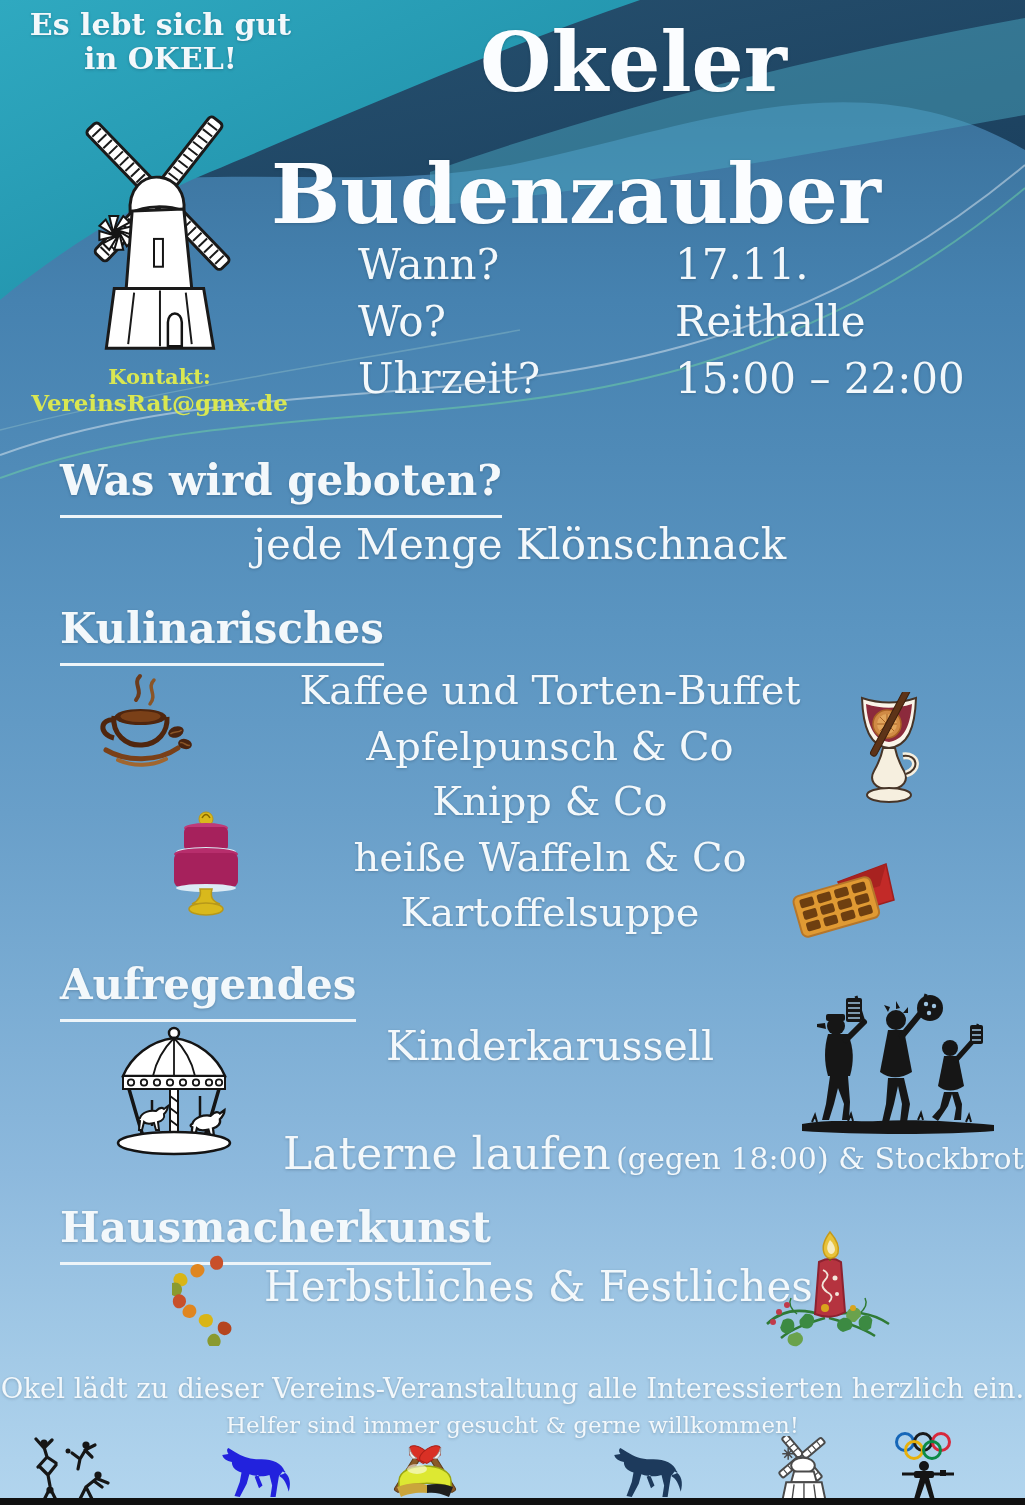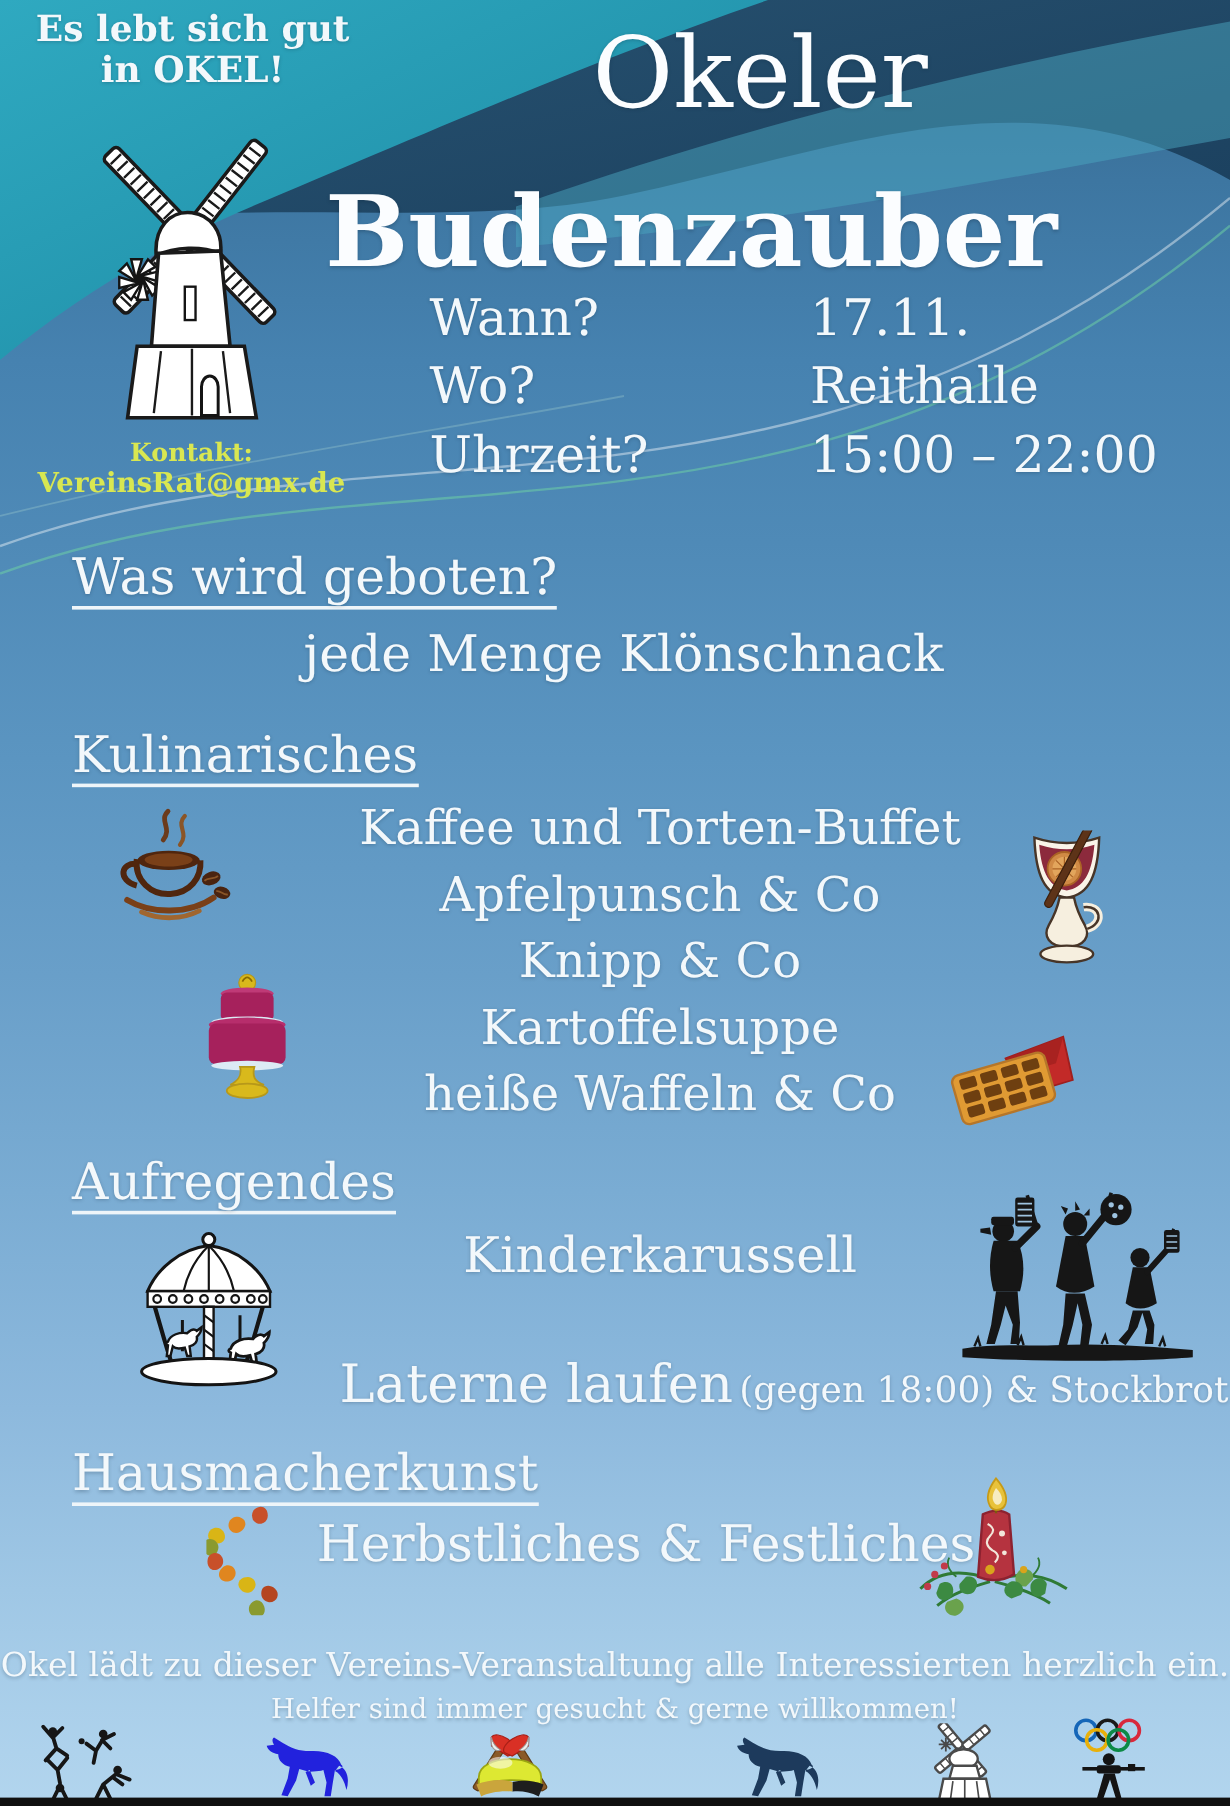--- a/index.html
+++ b/index.html
@@ -8,21 +8,21 @@
     font-family:"DejaVu Serif","Liberation Serif",serif;
     color:#f3f8fb;
     background:linear-gradient(180deg,
       #35678c 0%, #3d76a1 10%, #4682b0 20%, #4f8ab7 30%,
       #5b95c1 42%, #699fc9 54%, #7aacd3 66%, #8db9dd 78%,
       #9fc7e5 88%, #aed2ec 97%, #b2d5ee 100%);
   }
   .abs{position:absolute;}
   .txt{text-shadow:0 1px 3px rgba(10,30,50,.25);}
   .center{text-align:center;}
-  .underl{display:inline-block;border-bottom:3px solid #eef5f9;padding-bottom:1px;}
+  .underl{display:inline-block;border-bottom:3px solid #eef5f9;padding-bottom:11px;font-weight:bold;}
   .heading{font-size:42px;line-height:1.1;}
   .nowrap{white-space:nowrap;}
   svg{display:block;}
 </style>
 </head>
 <body>
 
 <div class="poster">
 
   <svg class="abs" style="left:0;top:0" width="1025" height="560" viewBox="0 0 1025 560">
@@ -85,21 +85,21 @@
     <path d="M42,208 L132,208 L142,268 L34,268 Z" fill="#fff" stroke="#1a1a1a" stroke-width="3"></path>
     <path d="M62,212 L56,264 M88,210 L88,266 M114,212 L120,264" stroke="#1a1a1a" stroke-width="2" fill="none"></path>
     <path d="M96,242 a7,9 0 0 1 14,0 l0,24 l-14,0 z" fill="#fff" stroke="#141414" stroke-width="2.5"></path>
   </svg>
 
   <div class="abs center" style="left:12px;top:364px;width:295px;color:#d9e751;font-weight:bold">
     <div style="font-size:21px">Kontakt:</div>
     <div style="font-size:23px">VereinsRat@gmx.de</div>
   </div>
 
-  <div class="abs center txt" style="left:0;top:14px;width:1025px;padding-left:242px;box-sizing:border-box;font-size:82px;font-weight:400;color:#fbfdff">Okeler</div>
+  <div class="abs center txt" style="left:0;top:14px;width:1025px;padding-left:242px;box-sizing:border-box;font-size:82px;font-weight:700;color:#fbfdff">Okeler</div>
   <div class="abs center txt" style="left:0;top:146px;width:908px;padding-left:244px;box-sizing:border-box;font-size:82px;font-weight:700;color:#fbfdff">Budenzauber</div>
 
   <div>
     <div class="abs txt" style="left:358px;top:240px;font-size:42px">Wann?</div>
     <div class="abs txt" style="left:675px;top:240px;font-size:42px">17.11.</div>
     <div class="abs txt" style="left:358px;top:297px;font-size:42px">Wo?</div>
     <div class="abs txt" style="left:675px;top:297px;font-size:42px">Reithalle</div>
     <div class="abs txt" style="left:358px;top:354px;font-size:42px">Uhrzeit?</div>
     <div class="abs txt" style="left:675px;top:354px;font-size:42px">15:00 – 22:00</div>
   </div>
@@ -109,22 +109,22 @@
   </div>
   <div class="abs txt" style="left:253px;top:520px;font-size:42px">jede Menge Klönschnack</div>
 
   <div class="abs heading txt" style="left:60px;top:606px">
     <span class="underl">Kulinarisches</span>
   </div>
   <div class="abs center txt" style="left:295px;top:663px;width:510px;font-size:40px;line-height:55.5px">
     <div>Kaffee und Torten-Buffet</div>
     <div>Apfelpunsch &amp; Co</div>
     <div>Knipp &amp; Co</div>
+    <div>heiße Waffeln &amp; Co</div>
     <div>Kartoffelsuppe</div>
-    <div>heiße Waffeln &amp; Co</div>
   </div>
 
   <svg class="abs" style="left:88px;top:670px" width="108" height="108" viewBox="0 0 108 108">
     <path d="M52,6 C44,14 56,20 48,30" stroke="#6b3b1c" stroke-width="4" fill="none" stroke-linecap="round"></path>
     <path d="M66,10 C58,18 70,24 62,34" stroke="#8a5527" stroke-width="3.5" fill="none" stroke-linecap="round"></path>
     <ellipse cx="52.5" cy="47" rx="26" ry="8" fill="#50260e"></ellipse>
     <ellipse cx="52.5" cy="46.5" rx="20" ry="5.5" fill="#7a4018"></ellipse>
     <path d="M26,46 C24,64 38,76 54,75 C70,74 80,62 79,47" stroke="#50260e" stroke-width="5" fill="none"></path>
     <path d="M27,50 C12,48 10,64 26,68" stroke="#50260e" stroke-width="5" fill="none"></path>
     <path d="M18,80 C38,92 70,92 90,78" stroke="#7a4018" stroke-width="5" fill="none" stroke-linecap="round"></path>

